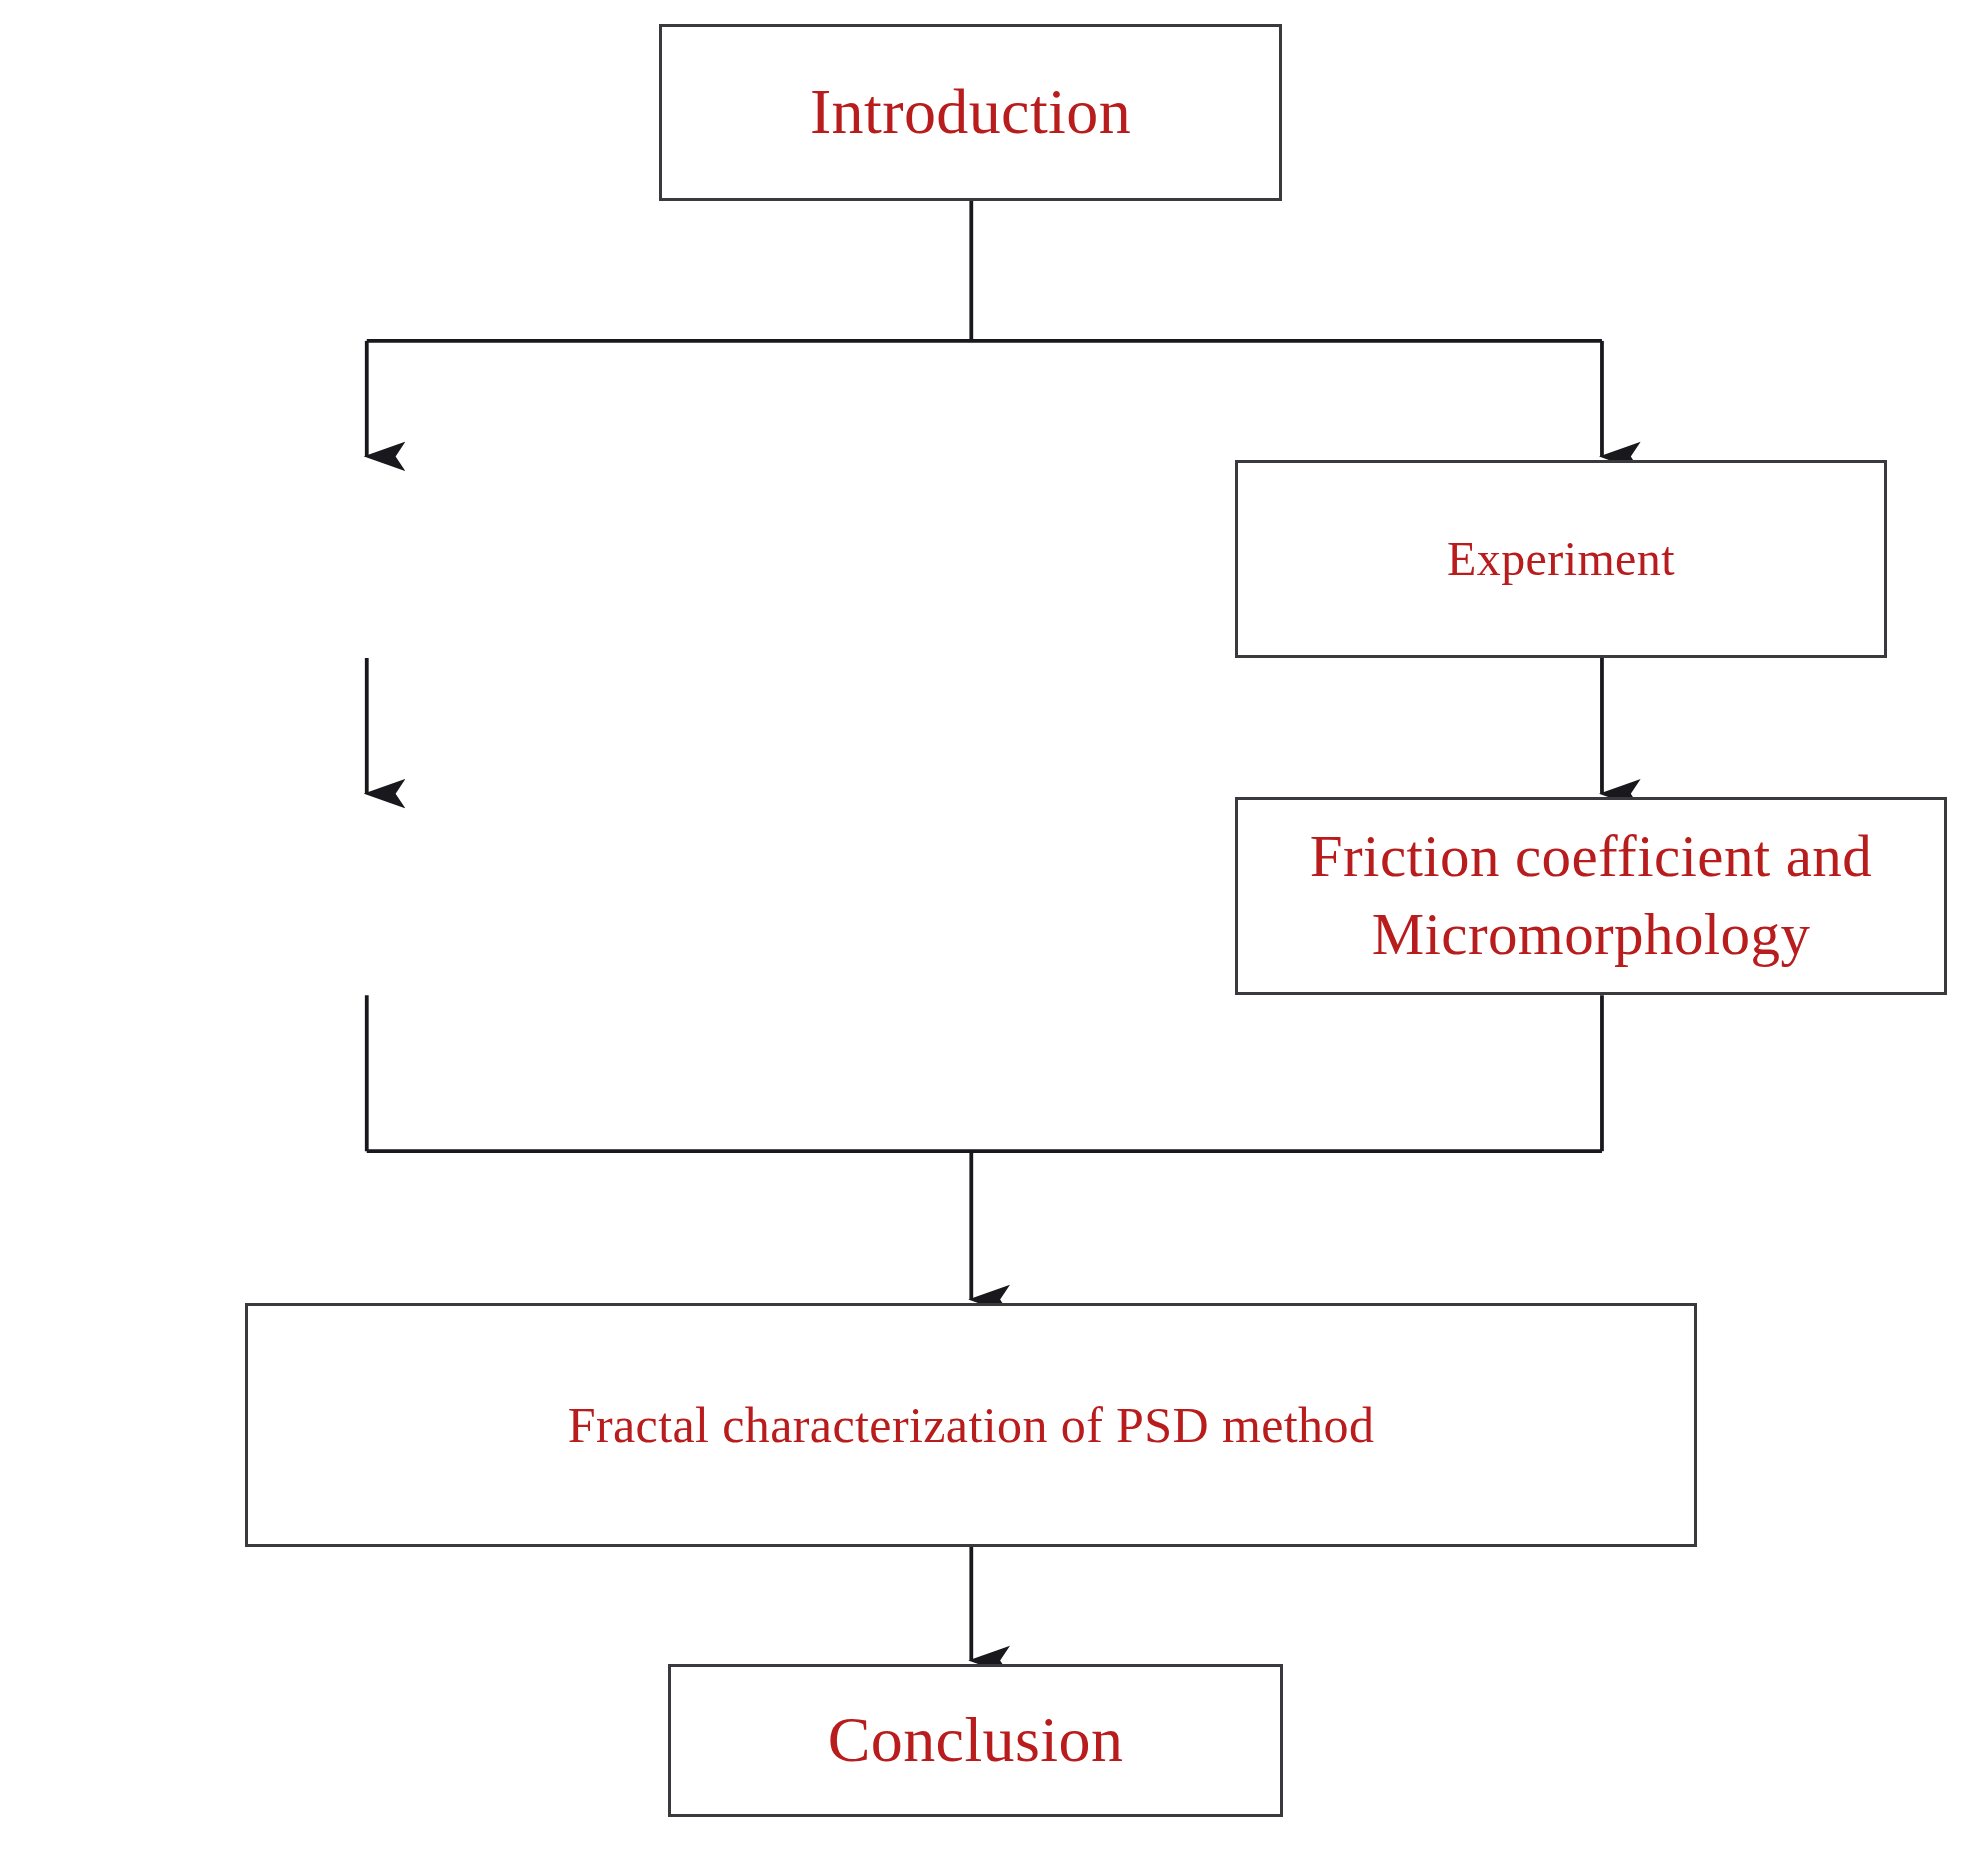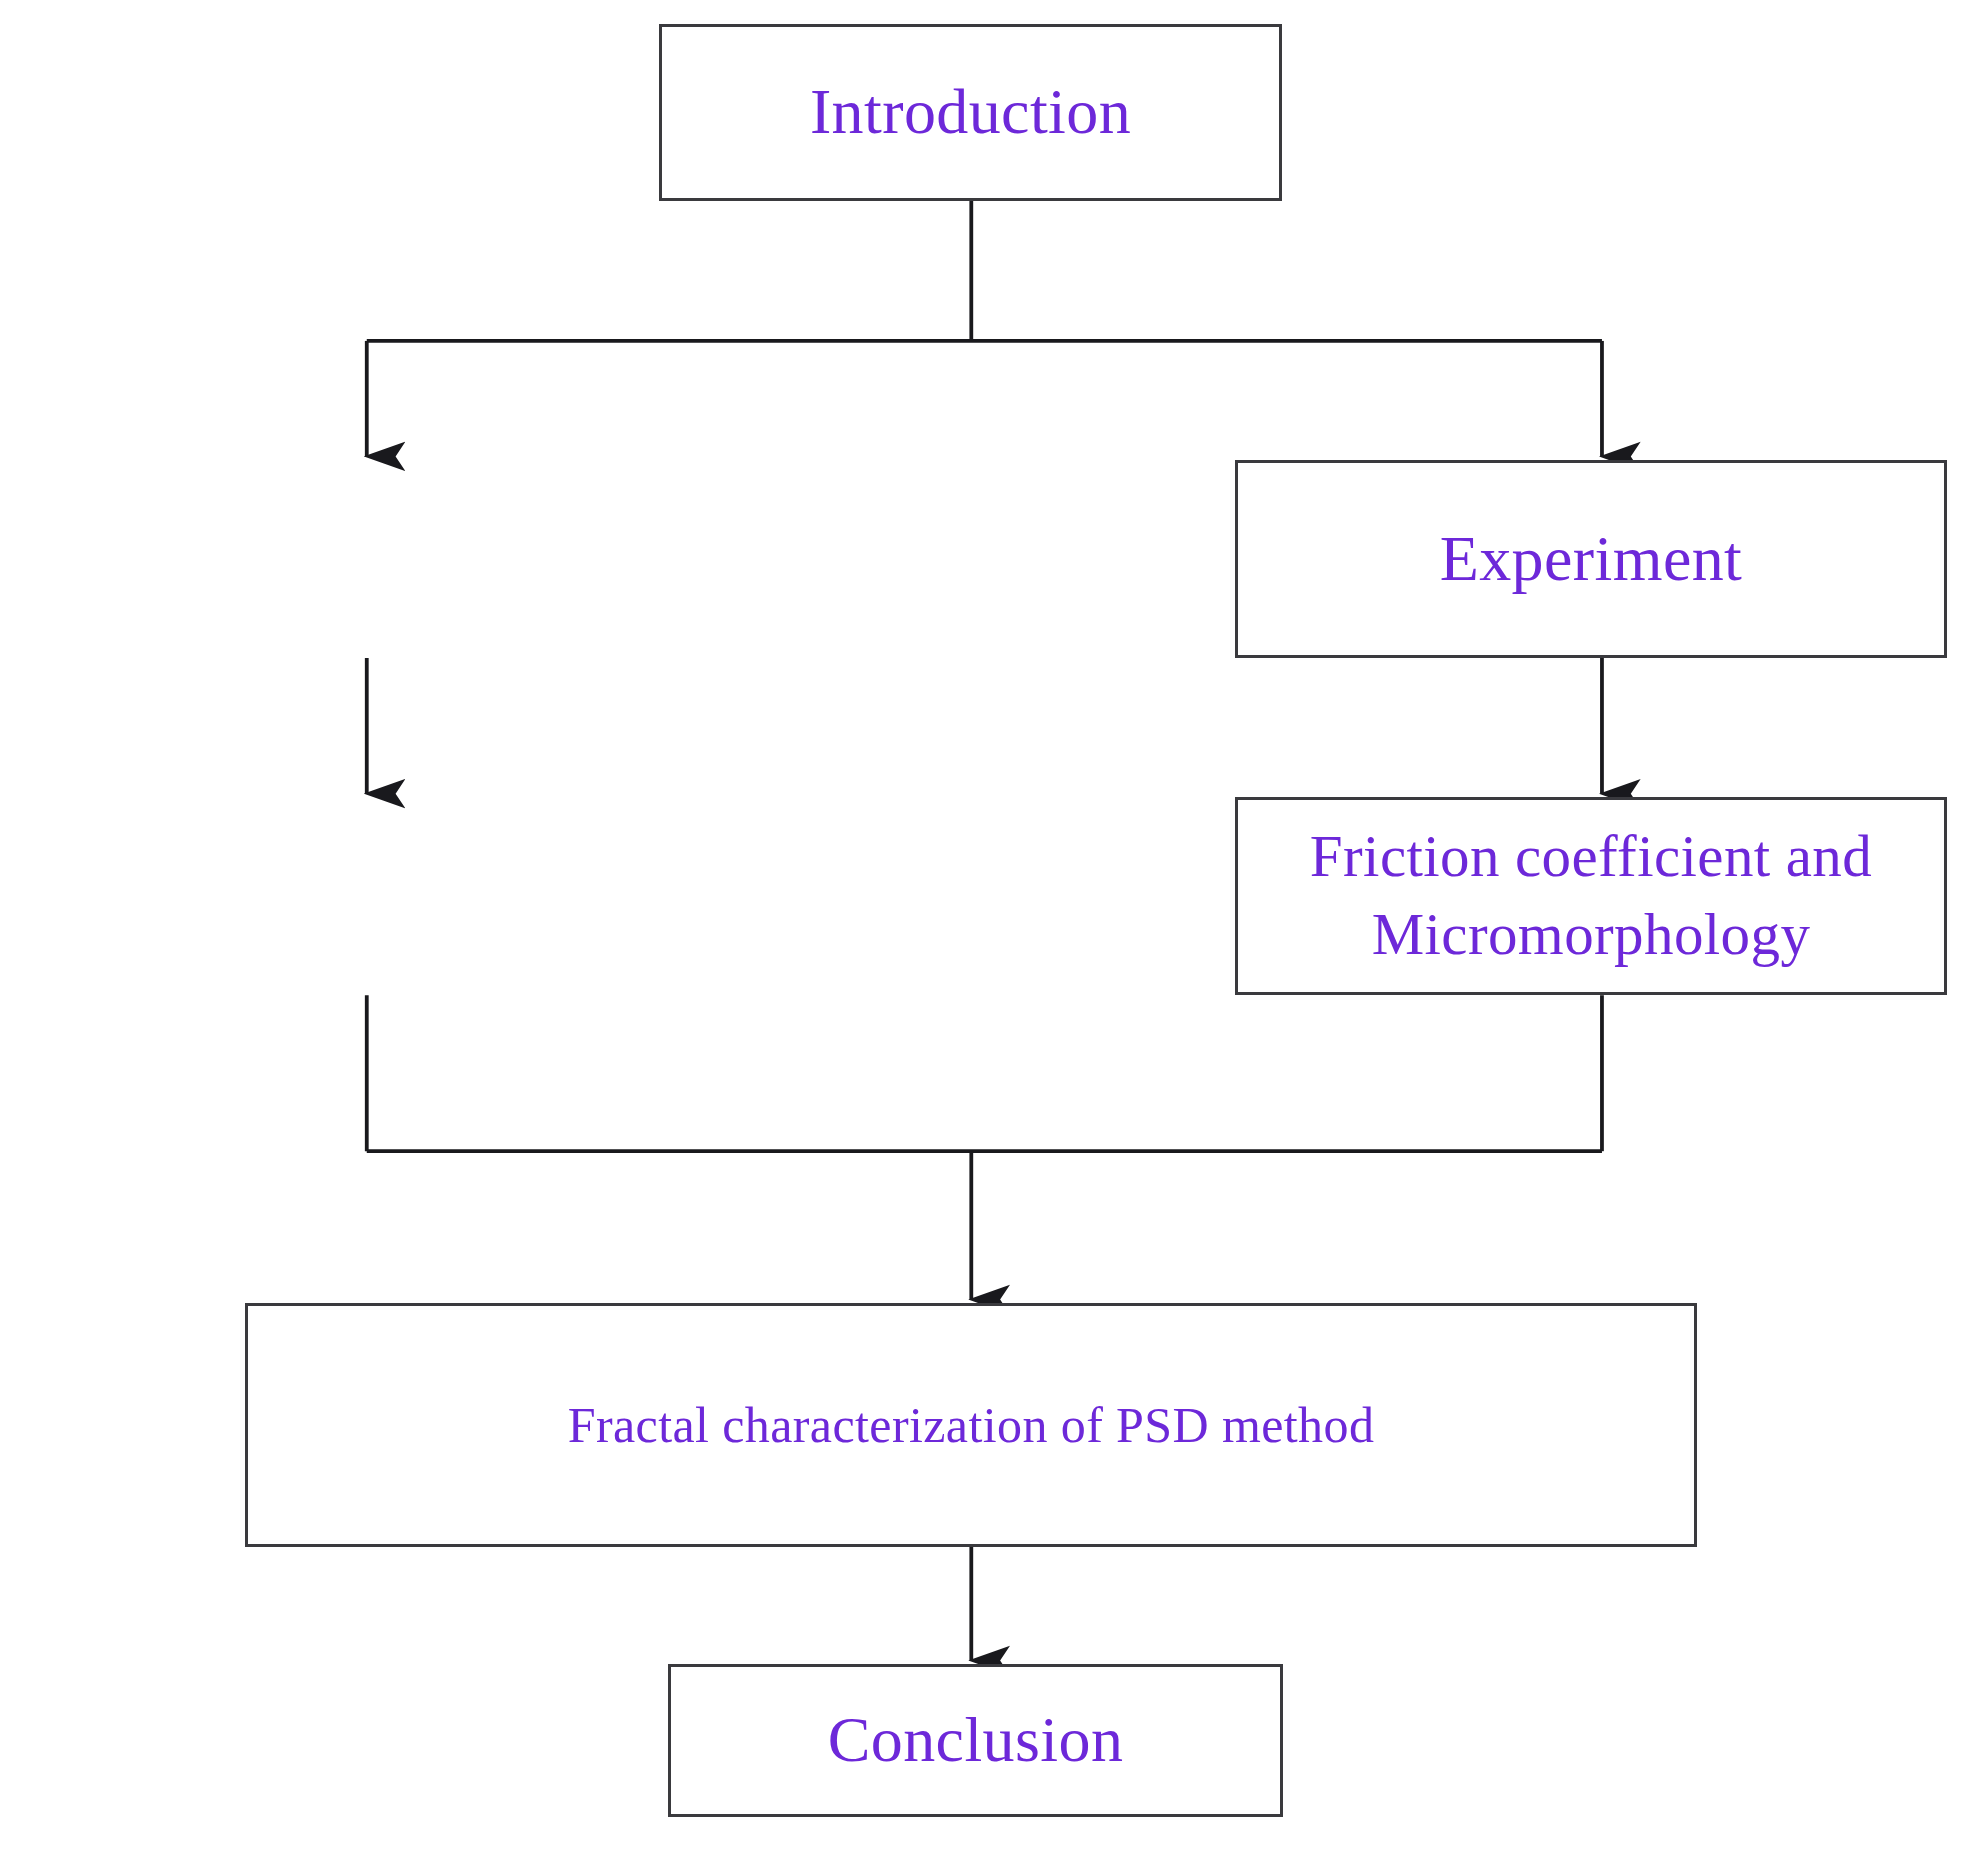--- a/index.html
+++ b/index.html
@@ -28,43 +28,43 @@
   }
   .node {
     position: absolute;
     box-sizing: border-box;
     border: 3.4px solid #3a3a3e;
     background: #ffffff;
     display: flex;
     align-items: center;
     justify-content: center;
     text-align: center;
-    color: #6d28d9;
+    color: #b91c1c;
     line-height: 1.32;
     font-family: "Liberation Serif", "DejaVu Serif", serif;
     letter-spacing: 0.4px;
   }
   .node .node-label {
     display: block;
     padding: 0 15px;
     white-space: pre-line;
   }
 
   
   #node-introduction {
     left: 659px;  top: 23.6px;   width: 623px;  height: 177px;
     font-size: 64px;
   }
   #node-calculation-method {
     left: 31px;   top: 460px;  width: 679px;  height: 198px;
     font-size: 64px;
   }
   #node-experiment {
-    left: 1235px; top: 460px;  width: 712px;  height: 198px;
-    font-size: 64px;
+    left: 1235px; top: 460px;  width: 652px;  height: 198px;
+    font-size: 48px;
   }
   #node-psd-method {
     left: 31px;   top: 797px;  width: 679px;  height: 198px;
     font-size: 59px;
   }
   #node-friction-micromorphology {
     left: 1235px; top: 797px;  width: 712px;  height: 198px;
     font-size: 59px;
   }
   #node-fractal-characterization {

